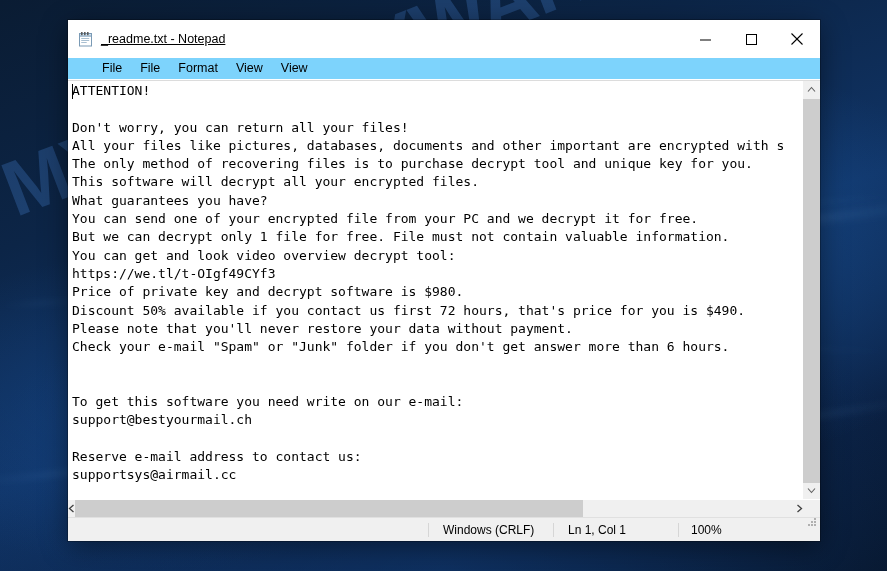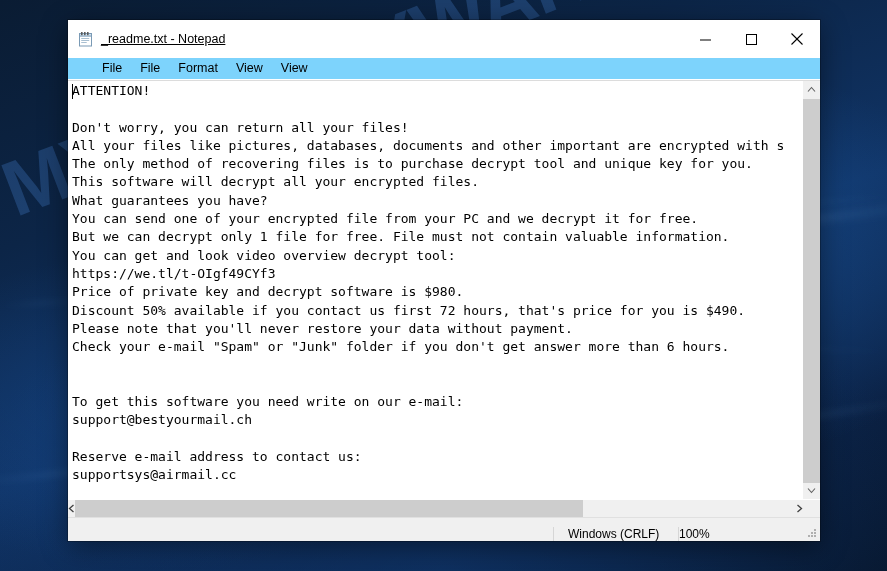--- a/index.html
+++ b/index.html
@@ -224,36 +224,36 @@
     background: #f0f0f0;
     flex: 0 0 auto;
   }
 
   
   .statusbar {
     height: 23px;
     background: #f0f0f0;
     border-top: 1px solid #e0e0e0;
     display: flex;
-    align-items: flex-end;
+    align-items: center;
     flex: 0 0 auto;
     font-size: 12px;
     color: #000000;
   }
   .sb-spacer { flex: 1 1 auto; }
   .sb-cell {
     display: flex;
     align-items: center;
     border-left: 1px solid #d6d6d6;
     padding-left: 14px;
     box-sizing: border-box;
   }
   .sb-cell.enc  { width: 125px; }
   .sb-cell.pos  { width: 125px; }
-  .sb-cell.zoom { width: 125px; padding-left: 0; }
+  .sb-cell.zoom { width: 125px; padding-left: 12px; }
   .sb-grip {
     width: 17px;
     position: relative;
   }
   .sb-grip .dots {
     position: absolute;
     right: 3px;
     bottom: 3px;
     width: 9px;
     height: 9px;
@@ -387,20 +387,21 @@
             <polyline points="1.5,1 5.5,4.5 1.5,8" fill="none" stroke="#404040" stroke-width="1.3"></polyline>
           </svg>
         </div>
         <div class="corner"></div>
       </div>
     </div>
 
     <div class="statusbar">
       <div class="sb-spacer"></div>
       <div class="sb-cell enc">Windows (CRLF)</div>
+      <div class="sb-cell pos">Ln 1, Col 1</div>
       <div class="sb-cell zoom">100%</div>
       <div class="sb-grip">
         <span class="dots">
           <i style="left:6px;top:0px"></i>
           <i style="left:3px;top:3px"></i>
             <i style="left:6px;top:3px"></i>
           <i style="left:0px;top:6px"></i>
             <i style="left:3px;top:6px"></i>
             <i style="left:6px;top:6px"></i>
         </span>

